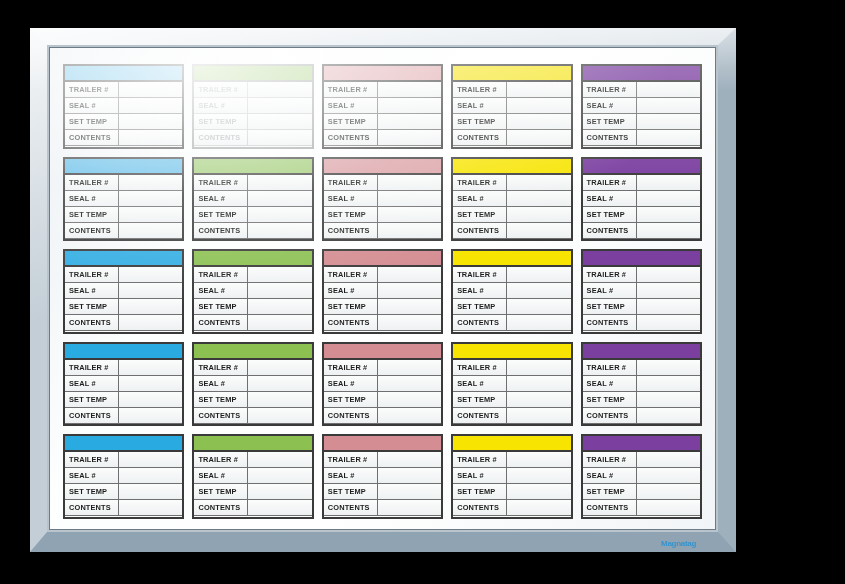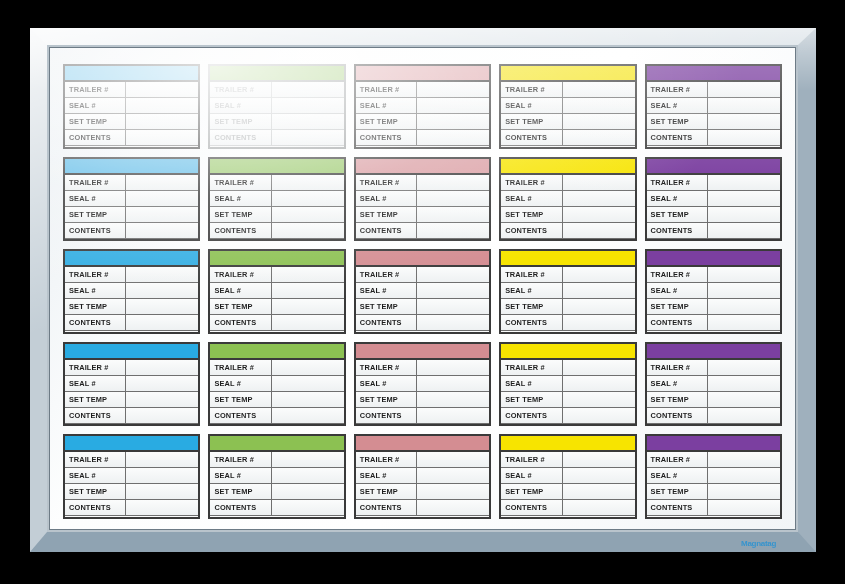--- a/index.html
+++ b/index.html
@@ -13,21 +13,21 @@
     height: 584px;
     overflow: hidden;
     font-family: "Liberation Sans", sans-serif;
   }
 
   
   #board-frame {
     position: absolute;
     left: 30px;
     top: 28px;
-    width: 786px;
+    width: 706px;
     height: 524px;
     box-sizing: border-box;
     border-top: 17px solid #cfd9e0;
     border-left: 17px solid #c3ced6;
     border-right: 18px solid #9fb0bd;
     border-bottom: 20px solid #8fa3b2;
     background: #4c1d95;
     box-shadow: 0 2px 9px rgba(0,0,0,0.75);
   }
   

